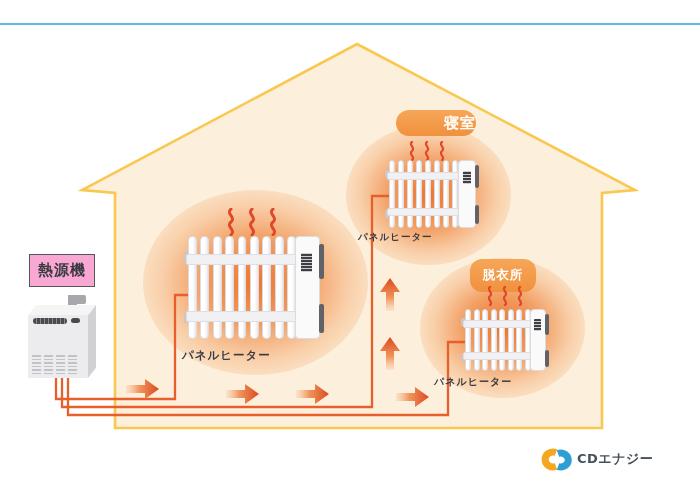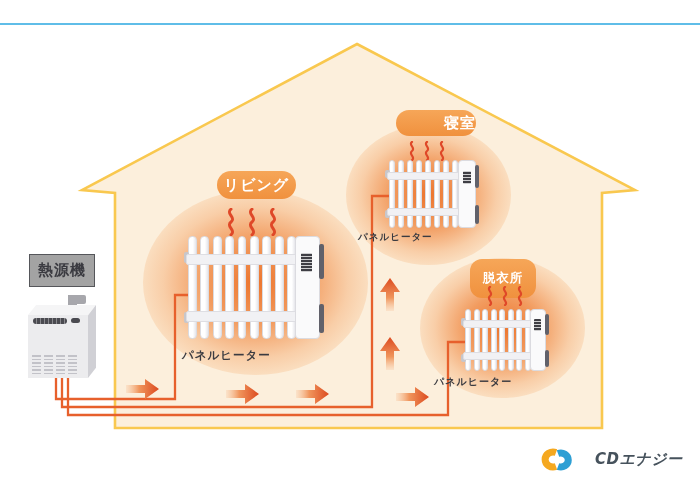--- a/index.html
+++ b/index.html
@@ -28,21 +28,21 @@
   #glow-living{left:143px;top:190px;width:225px;height:185px;}
   #glow-bedroom{left:346px;top:125px;width:165px;height:140px;}
   #glow-dressing{left:420px;top:258px;width:165px;height:140px;}
 
   
   .badge{display:flex;align-items:center;justify-content:center;
     background:linear-gradient(180deg,#F6A658,#F0913E);
     color:#fff;font-weight:bold;letter-spacing:1px;border-radius:14px;}
   #badge-living{left:217px;top:171px;width:79px;height:28px;font-size:15px;}
   #badge-bedroom{left:396px;top:110px;width:80px;height:26px;font-size:15px;border-radius:13px;justify-content:flex-end;}
-  #badge-dressing{left:470px;top:259px;width:66px;height:39px;font-size:12.5px;border-radius:12px;}
+  #badge-dressing{left:470px;top:259px;width:66px;height:33px;font-size:12.5px;border-radius:12px;}
 
   
   .waves path{fill:none;stroke:var(--heat-wave,#DF4828);stroke-width:2.6;stroke-linecap:round;}
   #waves-living{left:221px;top:208px;}
   #waves-bedroom{left:404px;top:141px;}
   #waves-dressing{left:484px;top:286px;}
 
   
   .heater{position:absolute;}
   .fins{position:absolute;top:0;bottom:0;left:0;display:flex;}
@@ -86,42 +86,42 @@
   #heater-dressing .knob.k-top{right:-3px;top:5px;width:4px;height:21px;}
   #heater-dressing .knob.k-bot{right:-3px;bottom:4px;width:4px;height:17px;}
 
   
   .heater-caption{color:#3B3B41;font-weight:bold;letter-spacing:1px;text-align:left;}
   #caption-living{left:182px;top:348px;width:140px;font-size:11.5px;}
   #caption-bedroom{left:358px;top:231px;width:140px;font-size:9.5px;}
   #caption-dressing{left:434px;top:375px;width:140px;font-size:10px;}
 
   
-  #hs-label{left:29px;top:254px;width:64px;height:31px;background:#a3a3a3;border:1.5px solid #55565A;
+  #hs-label{left:29px;top:254px;width:64px;height:31px;background:#f9a8d4;border:1.5px solid #55565A;
     display:flex;align-items:center;justify-content:center;font-size:15px;font-weight:600;color:#3B3B41;letter-spacing:1px;}
   #hs-unit{left:24px;top:290px;width:80px;height:100px;}
   #hs-unit .part{position:absolute;}
   #hs-pipe-h{left:44px;top:5px;width:18px;height:9px;background:#A7A7AC;border-radius:2px;}
   #hs-pipe-v{left:44px;top:5px;width:9px;height:21px;background:#A7A7AC;}
   #hs-top{left:4px;top:15px;width:68px;height:10px;background:#F5F5F6;
     clip-path:polygon(0% 100%,88% 100%,100% 0%,12% 0%);}
   #hs-side{left:64px;top:15px;width:8px;height:73px;background:#D0D0D5;
     clip-path:polygon(0% 14%,100% 0%,100% 86%,0% 100%);}
   #hs-front{left:4px;top:25px;width:60px;height:63px;background:#ECECEE;}
   #hs-vent{left:9px;top:28px;width:34px;height:6px;border-radius:3px;background:#4A4A50;
     background-image:repeating-linear-gradient(90deg,transparent 0 3px,rgba(255,255,255,.35) 3px 4px);}
   #hs-dash{left:47px;top:28px;width:9px;height:5px;border-radius:2.5px;background:#4A4A50;}
   #hs-grille{left:8px;top:64px;width:48px;height:20px;
     background-image:
       repeating-linear-gradient(90deg,transparent 0 9px,#ECECEE 9px 12px),
       repeating-linear-gradient(0deg,#C2C2C8 0 1.5px,#ECECEE 1.5px 3.5px);}
 
   
   #logo{left:538px;top:444px;width:160px;height:30px;display:flex;align-items:center;}
-  #logo-text{margin-left:19px;font-size:15px;font-weight:bold;color:var(--logo-text,#46525C);letter-spacing:.5px;font-style:italic;}
+  #logo-text{margin-left:1px;font-size:13px;font-weight:bold;color:var(--logo-text,#46525C);letter-spacing:.5px;}
 </style>
 </head>
 <body>
 
 <div id="canvas">
 
   <div id="divider" class="abs"></div>
 
   <svg class="abs layer" viewBox="0 0 700 500">
     <polygon class="house-poly" points="357,44 635,190 602,193 602,428 115,428 115,193 82,190"></polygon>
@@ -162,23 +162,20 @@
     <div id="hs-pipe-v" class="part"></div>
     <div id="hs-pipe-h" class="part"></div>
     <div id="hs-top" class="part"></div>
     <div id="hs-side" class="part"></div>
     <div id="hs-front" class="part"></div>
     <div id="hs-vent" class="part"></div>
     <div id="hs-dash" class="part"></div>
     <div id="hs-grille" class="part"></div>
   </div>
 
-  <div id="badge-living" class="abs badge">
-    <span>リビング</span>
-  </div>
   <svg id="waves-living" class="abs waves" width="62" height="28" viewBox="0 0 48 24">
     <path d="M6,1 C1,5 11,8 6,12 C1,16 11,19 6,23"></path>
     <path transform="translate(18,0)" d="M6,1 C1,5 11,8 6,12 C1,16 11,19 6,23"></path>
     <path transform="translate(36,0)" d="M6,1 C1,5 11,8 6,12 C1,16 11,19 6,23"></path>
   </svg>
   <div id="heater-living" class="heater">
     <div class="fins">
         <span class="fin"></span>
         <span class="fin"></span>
         <span class="fin"></span>

